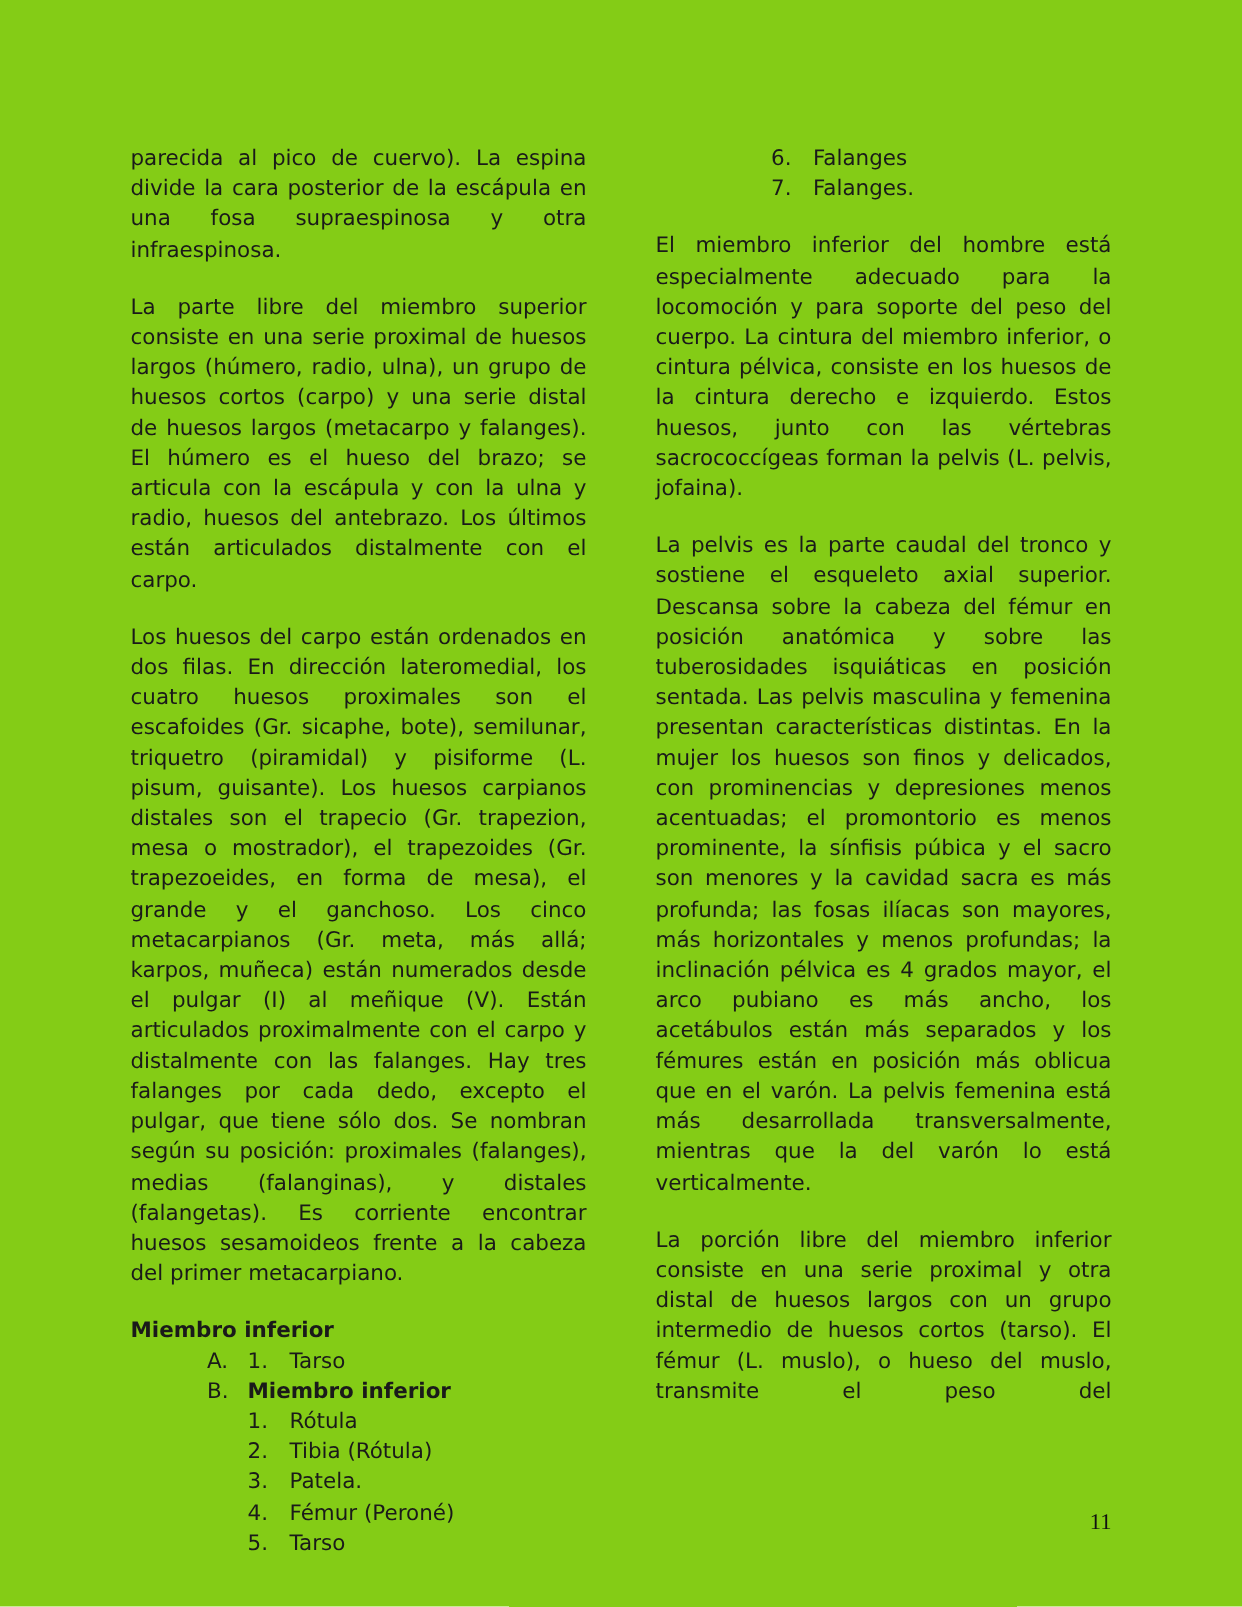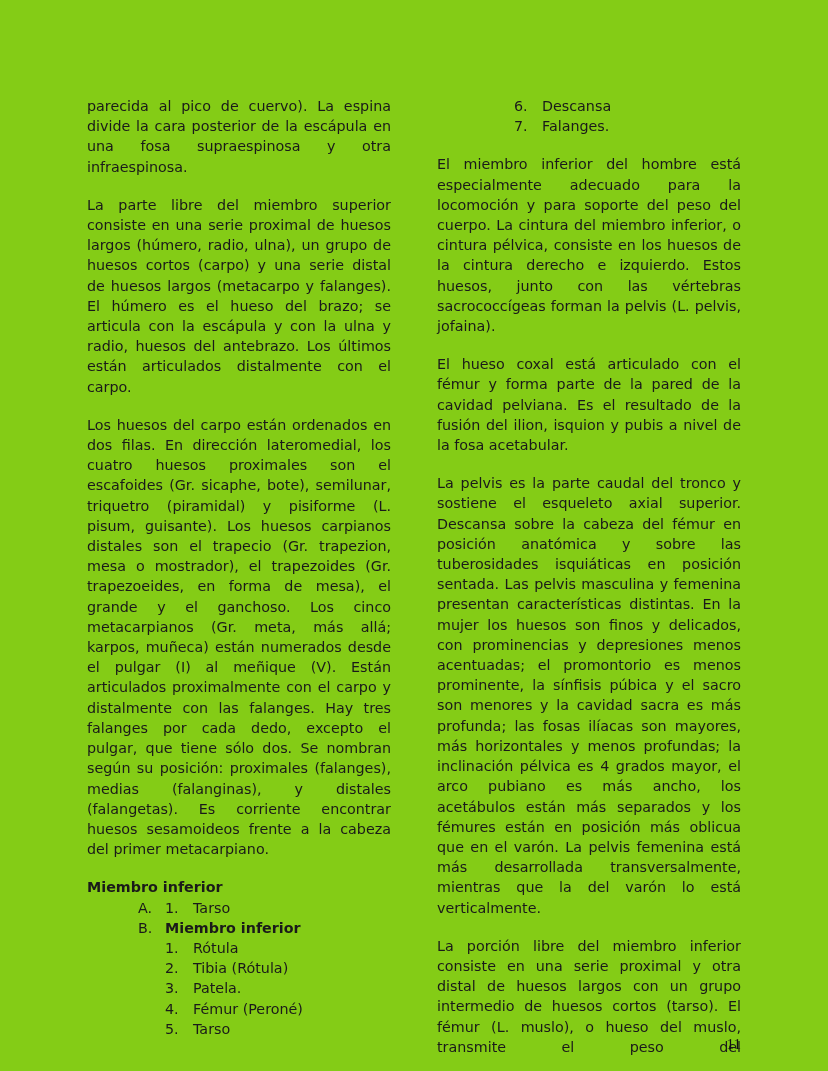--- a/index.html
+++ b/index.html
@@ -102,21 +102,21 @@
   
   .lvl-1.right-col-item { padding-left: 105px; }
   .lvl-1.right-col-item .marker { left: 77px; }
 
   .list-block { margin: 0; }
 
   
   .page-number {
     position: absolute;
     right: 87px;
-    bottom: 18px;
+    bottom: 47px;
     font-family: "Liberation Serif", "DejaVu Serif", serif;
     font-size: 15px;
     line-height: 18px;
     color: #111111;
     text-align: right;
   }
 </style>
 </head>
 <body>
 
@@ -162,32 +162,31 @@
           <span class="marker">5.</span><span>Tarso</span>
         </div>
 
       </div>
     </div>
 
     <div class="col col-right">
 
       <div class="list-block">
         <div class="lvl-1 right-col-item">
-          <span class="marker">6.</span><span>Descansa</span>
+          <span class="marker">6.</span><span>Falanges</span>
         </div>
         <div class="lvl-1 right-col-item">
           <span class="marker">7.</span><span>Falanges.</span>
         </div>
       </div>
 
       <div style="height:18px"></div>
 
       <p class="body-para">El miembro inferior del hombre está especialmente adecuado para la locomoción y para soporte del peso del cuerpo. La cintura del miembro inferior, o cintura pélvica, consiste en los huesos de la cintura derecho e izquierdo. Estos huesos, junto con las vértebras sacrococcígeas forman la pelvis (L. pelvis, jofaina).</p>
 
-      <p class="body-para">El hueso coxal está articulado con el fémur y forma parte de la pared de la cavidad pelviana. Es el resultado de la fusión del ilion, isquion y pubis a nivel de la fosa acetabular.</p>
 
       <p class="body-para">La pelvis es la parte caudal del tronco y sostiene el esqueleto axial superior. Descansa sobre la cabeza del fémur en posición anatómica y sobre las tuberosidades isquiáticas en posición sentada. Las pelvis masculina y femenina presentan características distintas. En la mujer los huesos son finos y delicados, con prominencias y depresiones menos acentuadas; el promontorio es menos prominente, la sínfisis púbica y el sacro son menores y la cavidad sacra es más profunda; las fosas ilíacas son mayores, más horizontales y menos profundas; la inclinación pélvica es 4 grados mayor, el arco pubiano es más ancho, los acetábulos están más separados y los fémures están en posición más oblicua que en el varón. La pelvis femenina está más desarrollada transversalmente, mientras que la del varón lo está verticalmente.</p>
 
       <p class="body-para last stretch-last">La porción libre del miembro inferior consiste en una serie proximal y otra distal de huesos largos con un grupo intermedio de huesos cortos (tarso). El fémur (L. muslo), o hueso del muslo, transmite el peso del</p>
 
     </div>
 
   </div>
 
   <div class="page-number">11</div>

